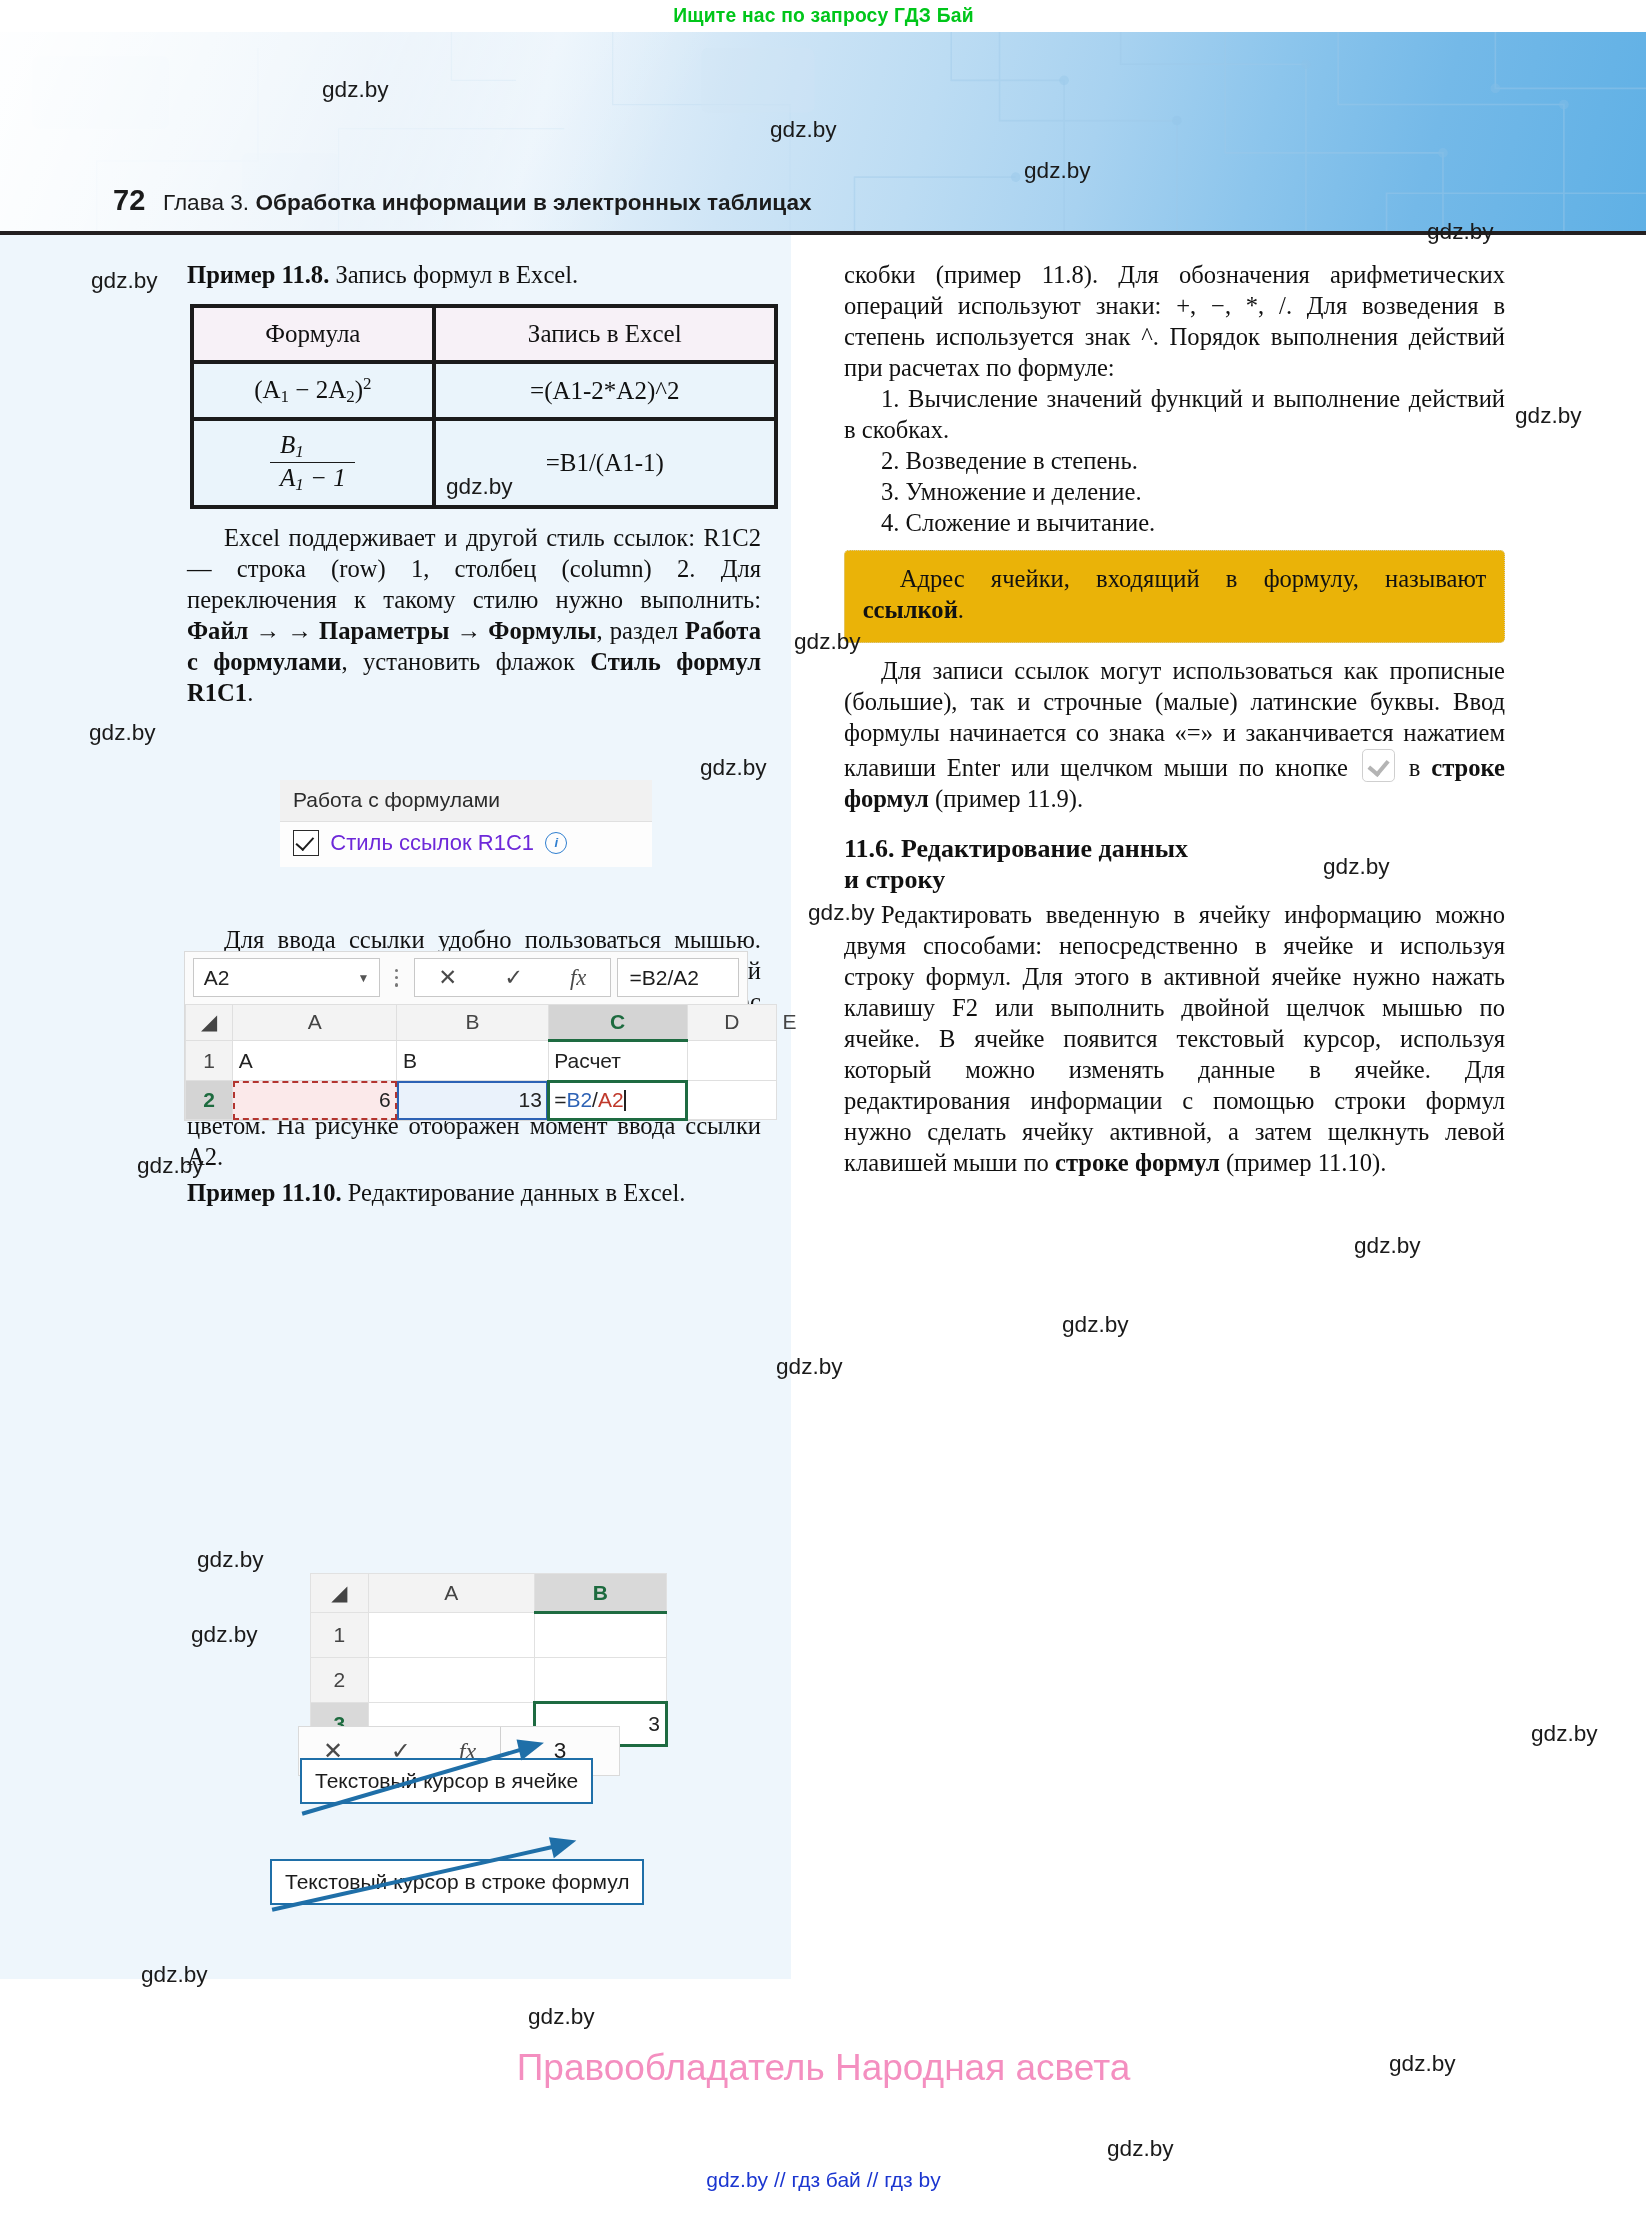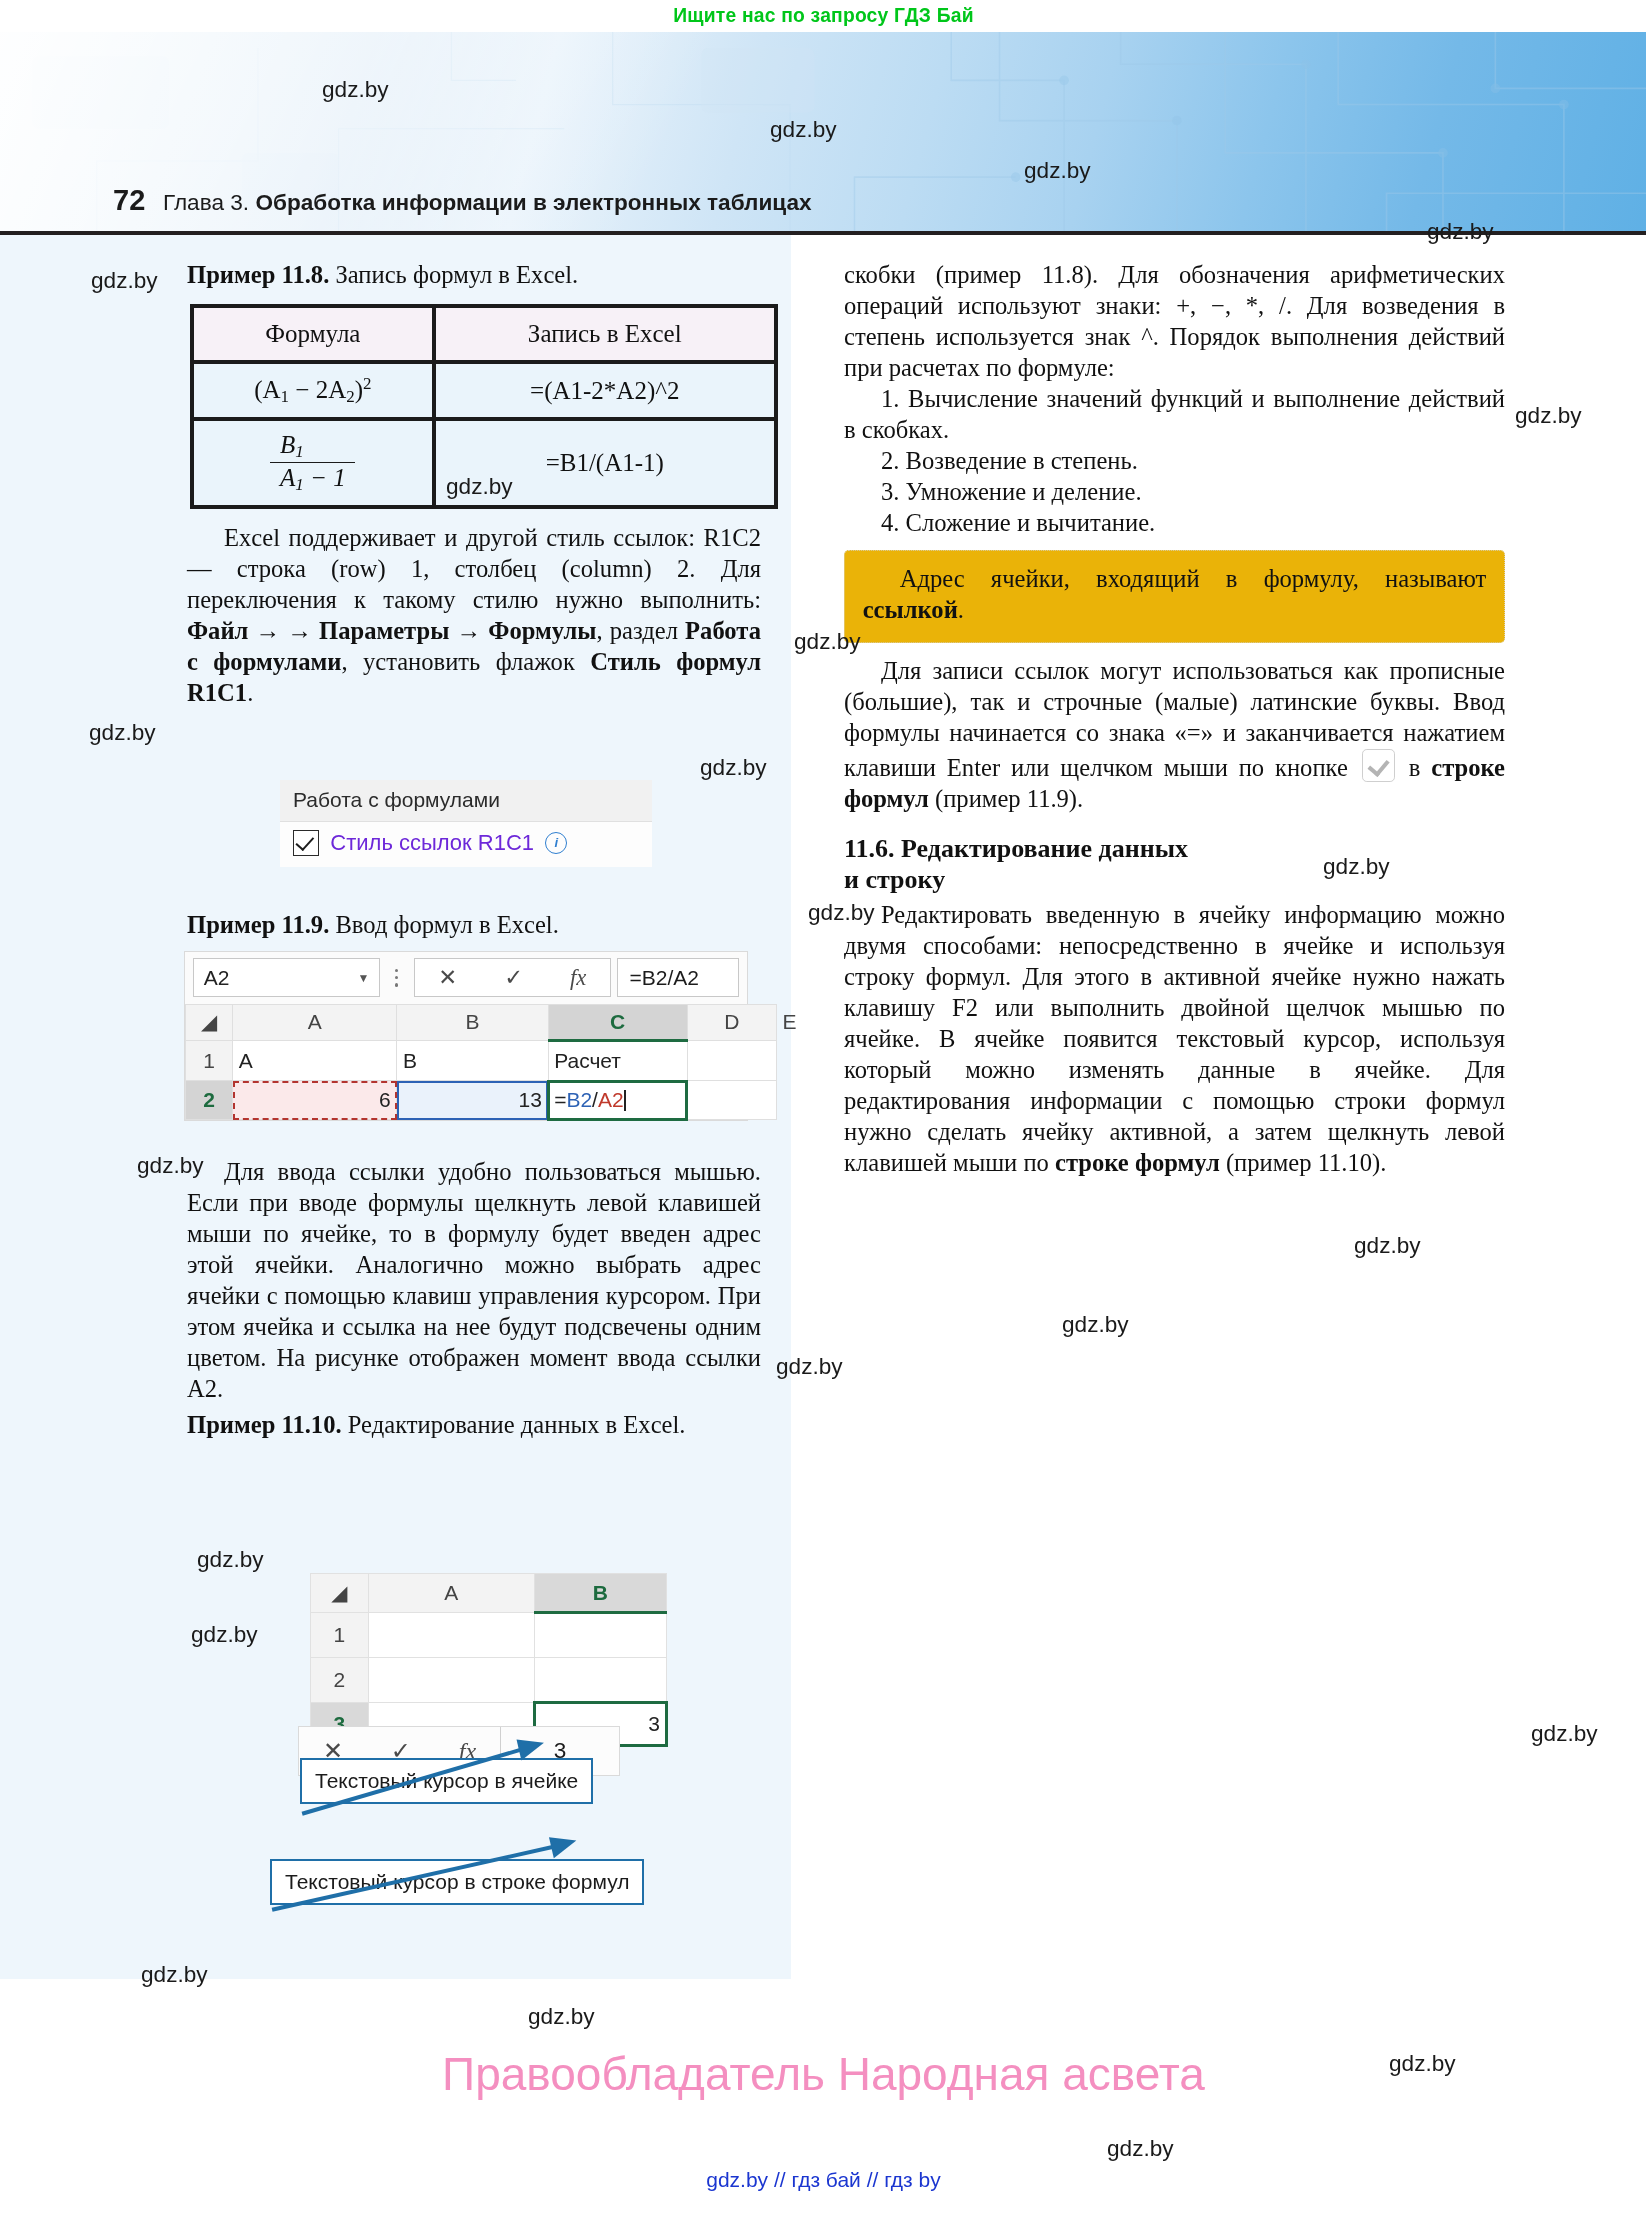--- a/index.html
+++ b/index.html
@@ -456,21 +456,21 @@
     white-space: nowrap;
     pointer-events: none;
   }
 
   .footer-brand {
     position: absolute;
     left: 0; top: 2047px;
     width: 1647px;
     text-align: center;
     font-family: "Liberation Sans", sans-serif;
-    font-size: 46px;
+    font-size: 37px;
     color: #f48fc0;
     z-index: 30;
   }
   .footer-links {
     position: absolute;
     left: 0; top: 2168px;
     width: 1647px;
     text-align: center;
     font-family: "Liberation Sans", sans-serif;
     font-size: 21px;
@@ -554,23 +554,20 @@
           <span class="den"><span>A</span><sub>1</sub><span> − 1</span></span>
         </span>
       </td>
       <td class="fcol-b">=B1/(A1-1)</td>
     </tr>
   </tbody>
     </table>
 
   <p class="indent" style="margin-top:14.5px"><span>Excel поддерживает и другой стиль ссылок: R1C2 — строка (row) 1, столбец (column) 2. Для переключения к такому стилю нужно выполнить: </span><b>Файл →</b><span> </span><b>→ Параметры → Формулы</b><span>, раздел </span><b>Работа с формулами</b><span>, установить флажок </span><b>Стиль формул R1C1</b><span>.</span></p>
 
-  <p class="example-cap" style="margin-top:201px">
-    <span>Пример 11.9.</span><span class="cap-rest"> Ввод формул в Excel.</span>
-  </p>
 
   <p class="indent" style="margin-top:216px">Для ввода ссылки удобно пользоваться мышью. Если при вводе формулы щелкнуть левой клавишей мыши по ячейке, то в формулу будет введен адрес этой ячейки. Аналогично можно выбрать адрес ячейки с помощью клавиш управления курсором. При этом ячейка и ссылка на нее будут подсвечены одним цветом. На рисунке отображен момент ввода ссылки А2.</p>
 
   <p class="example-cap" style="margin-top:4.8px">
     <span>Пример 11.10.</span><span class="cap-rest"> Редактирование данных в Excel.</span>
   </p>
 </div>
 
 <div class="ribbon-shot">
   <div class="ribbon-title">Работа с формулами</div>

